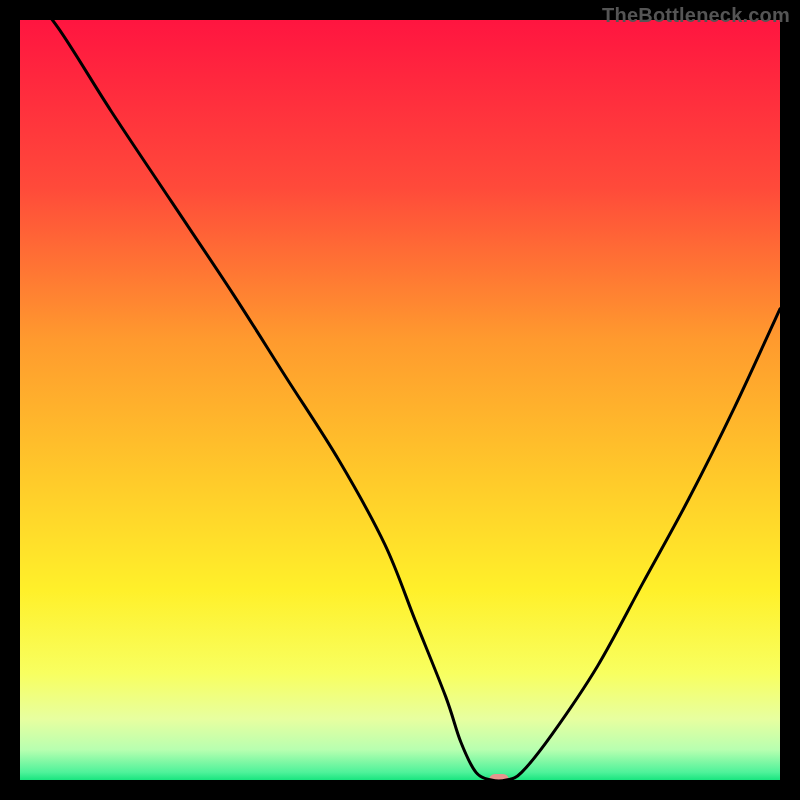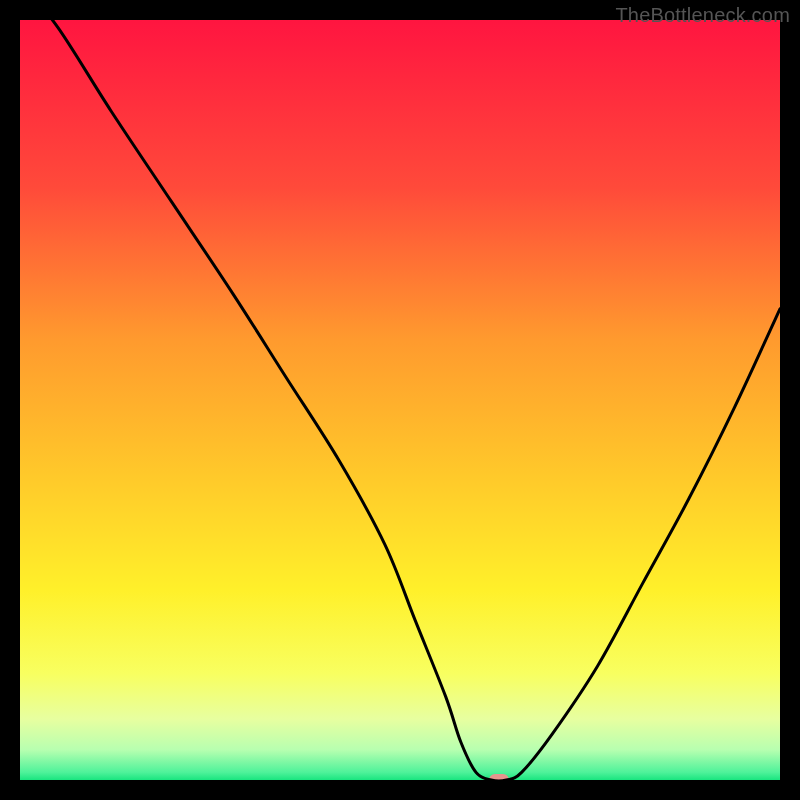--- a/index.html
+++ b/index.html
@@ -15,21 +15,21 @@
     width: 800px;
     height: 800px;
     background: #000;
   }
   .watermark {
     position: absolute;
     top: 4px;
     right: 10px;
     color: #555;
     font-size: 20px;
-    font-weight: 400;
+    font-weight: 700;
     letter-spacing: 0.2px;
     z-index: 5;
   }
   .plot-area {
     position: absolute;
     left: 20px;
     top: 20px;
     width: 760px;
     height: 760px;
     overflow: hidden;

